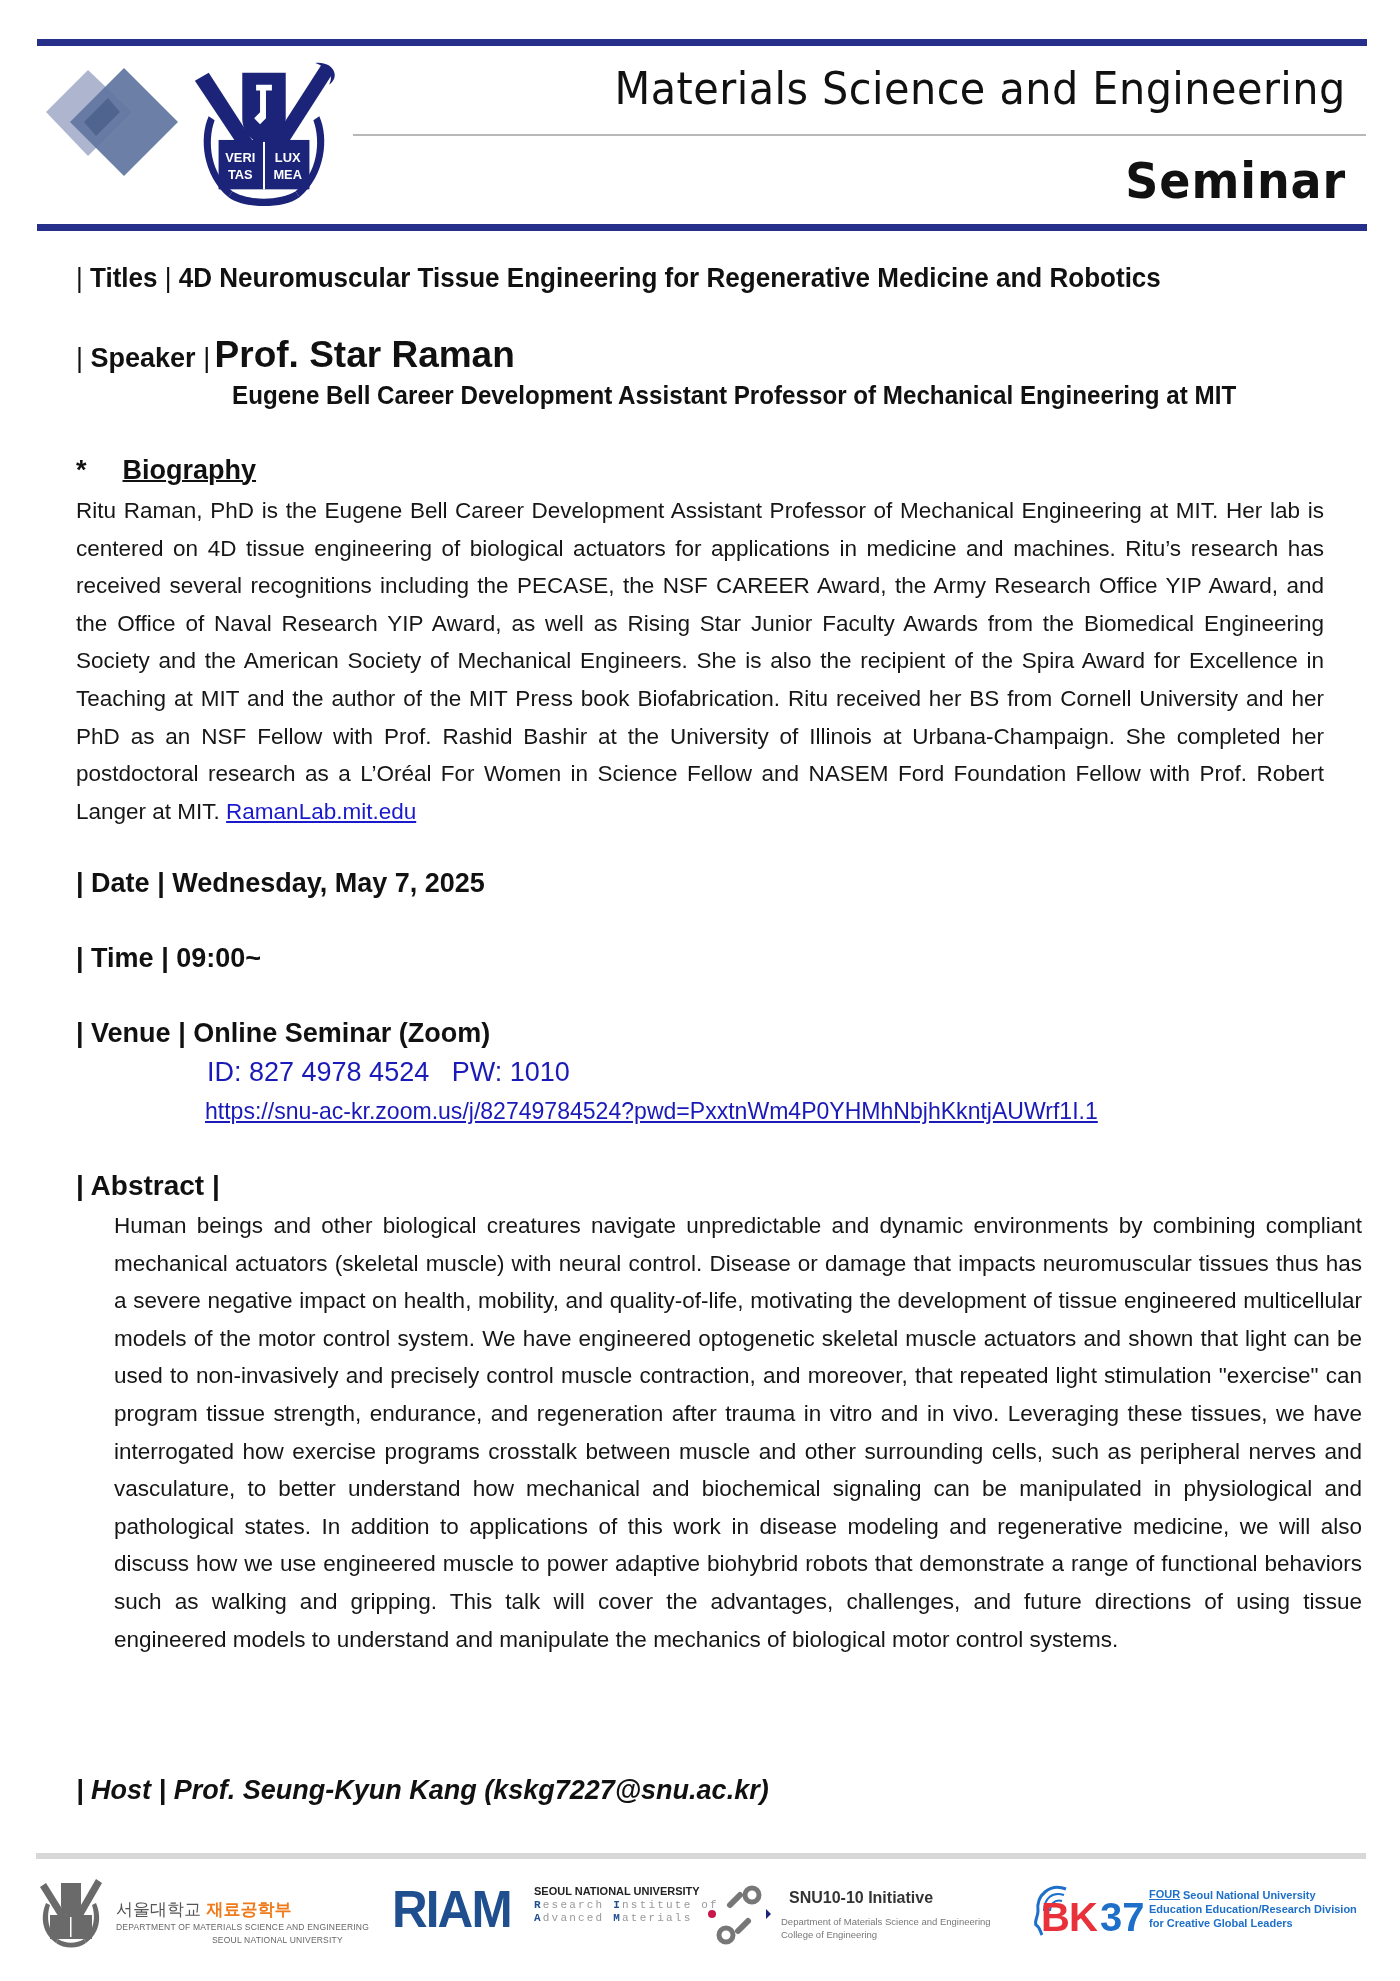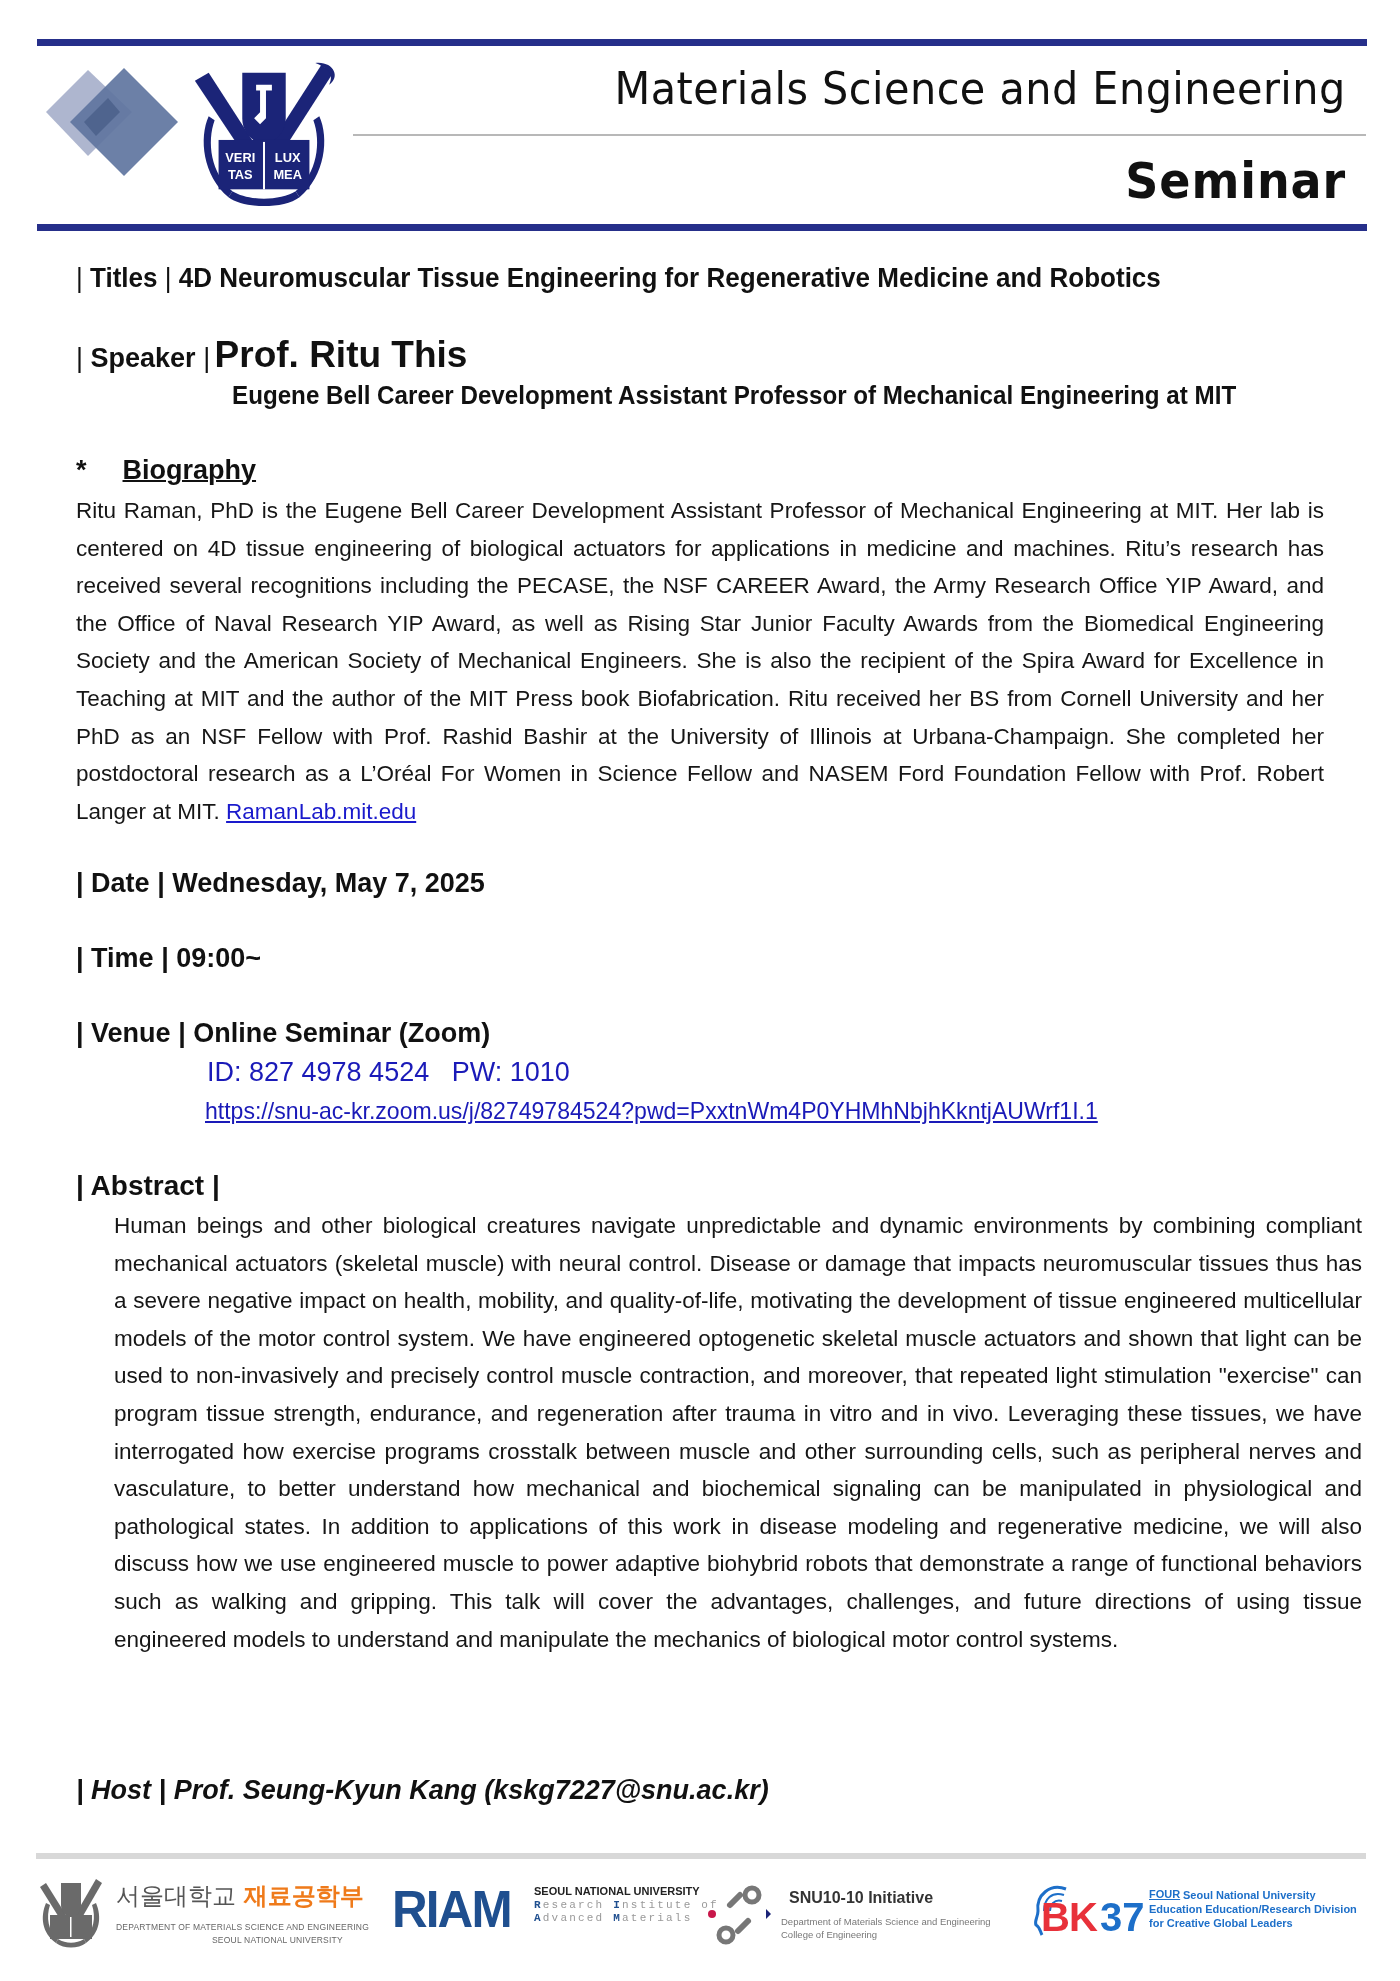--- a/index.html
+++ b/index.html
@@ -38,21 +38,21 @@
   .time-line { top: 943px; }
   .venue-line { top: 1018px; }
   .zoom-id { position: absolute; left: 207px; top: 1057px; font-size: 27px; color: #1a1ab8; white-space: pre; }
   .zoom-link { position: absolute; left: 205px; top: 1097px; font-size: 24px; color: #1a1ab8; text-decoration: underline; white-space: nowrap; transform: scaleX(0.96); transform-origin: left center; }
   .abs-head { position: absolute; left: 76px; top: 1170px; font-size: 28px; font-weight: bold; }
   .host-line { top: 1775px; font-style: italic; }
 
   .footer-rule { position: absolute; left: 36px; top: 1853px; width: 1330px; height: 6px; background: #d8d8d8; }
   .footer { position: absolute; left: 36px; top: 1875px; width: 1330px; height: 80px; }
   .f-crest { position: absolute; left: 0; top: 2px; width: 70px; height: 72px; }
-  .f-kr { position: absolute; left: 80px; top: 5px; font-size: 24px; color: #555; white-space: nowrap; font-family: "DejaVu Sans", sans-serif; }
+  .f-kr { position: absolute; left: 80px; top: 23px; font-size: 17px; color: #555; white-space: nowrap; font-family: "DejaVu Sans", sans-serif; }
   .f-kr .org { color: #ef7a1a; font-weight: bold; }
   .f-dept1 { position: absolute; left: 80px; top: 47px; font-size: 8.5px; color: #666; white-space: nowrap; letter-spacing: 0.2px; }
   .f-dept2 { position: absolute; left: 176px; top: 60px; font-size: 8.5px; color: #666; white-space: nowrap; letter-spacing: 0.2px; }
   .f-riam { position: absolute; left: 356px; top: 4px; font-size: 52px; font-weight: bold; color: #1f4f8f; font-family: "Liberation Sans", sans-serif; letter-spacing: -2px; transform: scaleX(0.95); transform-origin: left top; }
   .f-snu { position: absolute; left: 498px; top: 10px; font-size: 11px; font-weight: bold; color: #222; white-space: nowrap; }
   .f-riam-sub { position: absolute; left: 498px; top: 24px; font-size: 11px; color: #999; letter-spacing: 2.2px; line-height: 13px; white-space: nowrap; font-family: "Liberation Mono", monospace; }
   .f-riam-sub b { color: #1f4f8f; }
   .f-1010 { position: absolute; left: 668px; top: 4px; width: 70px; height: 70px; }
   .f-init { position: absolute; left: 745px; top: 14px; font-size: 16px; font-weight: bold; color: #333; white-space: nowrap; margin-left: 8px; }
   .f-init-sub { position: absolute; left: 745px; top: 40px; font-size: 9.5px; color: #777; line-height: 13px; white-space: nowrap; }
@@ -100,21 +100,21 @@
 <div class="hdr-sub">Seminar</div>
 <div class="rule-bottom"></div>
 
 <div class="sec title-line">
   <span class="bar">|</span> <span>Titles</span> <span class="bar">|</span>
   <span>4D Neuromuscular Tissue Engineering for Regenerative Medicine and Robotics</span>
 </div>
 
 <div class="sec speaker-line">
   <span class="lbl"><span class="bar">|</span> <span>Speaker</span> <span class="bar">|</span></span>
-  <span class="name">Prof. Ritu This</span>
+  <span class="name">Prof. Star Raman</span>
 </div>
 <div class="speaker-aff">Eugene Bell Career Development Assistant Professor of Mechanical Engineering at MIT</div>
 
 <div class="bio-head">
   <span>*</span><u>Biography</u>
 </div>
 <div class="para bio">
   <span>Ritu Raman, PhD is the Eugene Bell Career Development Assistant Professor of Mechanical Engineering at MIT. Her lab is centered on 4D tissue engineering of biological actuators for applications in medicine and machines. Ritu’s research has received several recognitions including the PECASE, the NSF CAREER Award, the Army Research Office YIP Award, and the Office of Naval Research YIP Award, as well as Rising Star Junior Faculty Awards from the Biomedical Engineering Society and the American Society of Mechanical Engineers. She is also the recipient of the Spira Award for Excellence in Teaching at MIT and the author of the MIT Press book Biofabrication. Ritu received her BS from Cornell University and her PhD as an NSF Fellow with Prof. Rashid Bashir at the University of Illinois at Urbana-Champaign. She completed her postdoctoral research as a L’Oréal For Women in Science Fellow and NASEM Ford Foundation Fellow with Prof. Robert Langer at MIT.</span>
   <a>RamanLab.mit.edu</a>
 </div>

